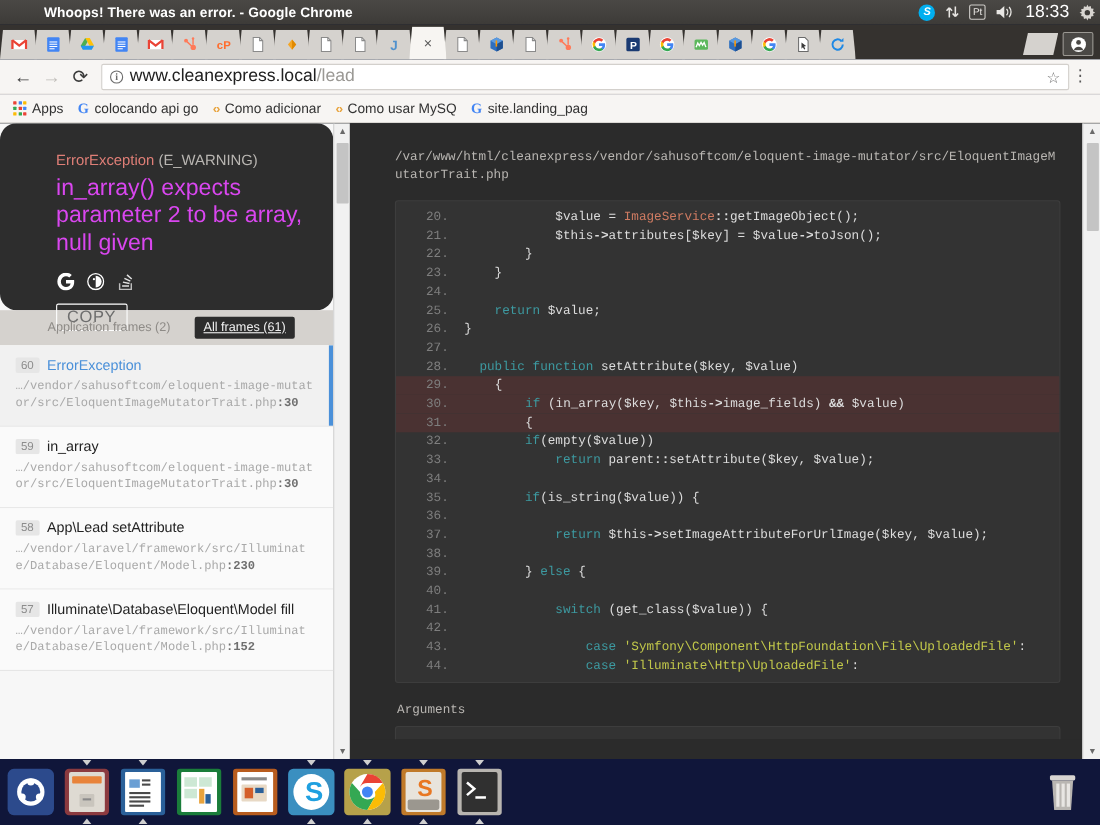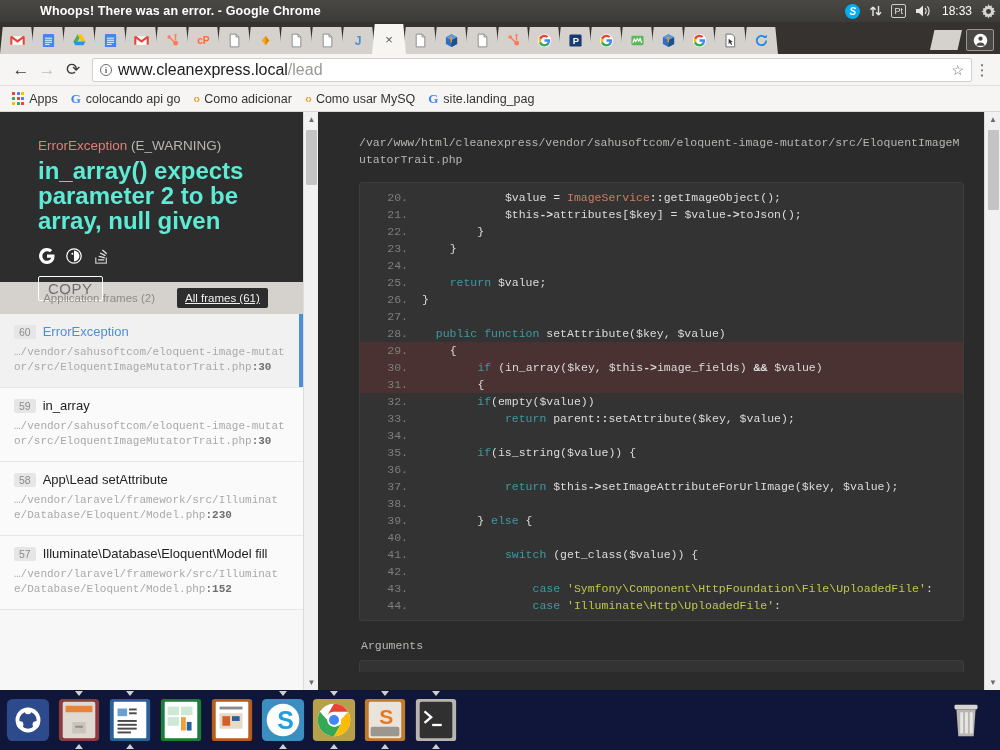--- a/index.html
+++ b/index.html
@@ -27,21 +27,21 @@
   .tray-item { color: #e8e6e3; font-size: 11.5px; display: flex; align-items: center; }
   .skype-ic {
     width: 15px; height: 15px; border-radius: 50%;
     background: #00aff0; color: #fff; font-size: 10px; font-weight: bold;
     font-style: italic; display: flex; align-items: center; justify-content: center;
   }
   .pt-ic {
     border: 1px solid #cfcdc9; color: #e8e6e3; font-size: 9px;
     padding: 0 2px; line-height: 12px; border-radius: 2px;
   }
-  .clock { font-size: 12px; color: #ffffff; }
+  .clock { font-size: 16px; color: #ffffff; }
 
   
   .tabstrip {
     position: absolute; top: 22px; left: 0; width: 1000px; height: 32px;
     background: #35322f;
     display: flex; align-items: flex-end;
   }
   .tab {
     position: relative; width: 34px; height: 27px;
     background: #d5d2ce;
@@ -107,24 +107,24 @@
   .viewport {
     position: absolute; top: 112px; left: 0; width: 1000px; height: 578px;
     background: #2b2b2b; overflow: hidden;
   }
 
   
   .left-col {
     position: absolute; left: 0; top: 0; width: 303px; height: 578px;
     background: #f7f7f7; overflow: hidden;
   }
-  .err-head { background: #2d2d2d; padding: 26px 22px 20px 38px; height: 170px; }
+  .err-head { background: #2d2d2d; padding: 26px 22px 20px 51px; height: 170px; border-radius: 15px; }
   .err-type { font-size: 13.5px; color: #e07f77; margin-bottom: 5px; }
   .err-type .warnkind { color: #b9b6b2; }
-  .err-msg { font-size: 24px; line-height: 25px; color: #5eead4; font-weight: 700; }
+  .err-msg { font-size: 21px; line-height: 25px; color: #d946ef; font-weight: 400; }
   .err-links { display: flex; gap: 10px; margin-top: 14px; align-items: center; }
   .err-links .lnk { width: 17px; height: 17px; display: flex; align-items: center;
     justify-content: center; color: #ffffff; }
   .copybtn {
     margin-top: 12px; display: inline-block; border: 1px solid #ffffff;
     color: #6e6e6e; font-size: 15px; padding: 3px 9px; border-radius: 2px;
     letter-spacing: .5px;
   }
   .frames-tabs {
     background: #d5d2ce; height: 32px; display: flex; align-items: center;

